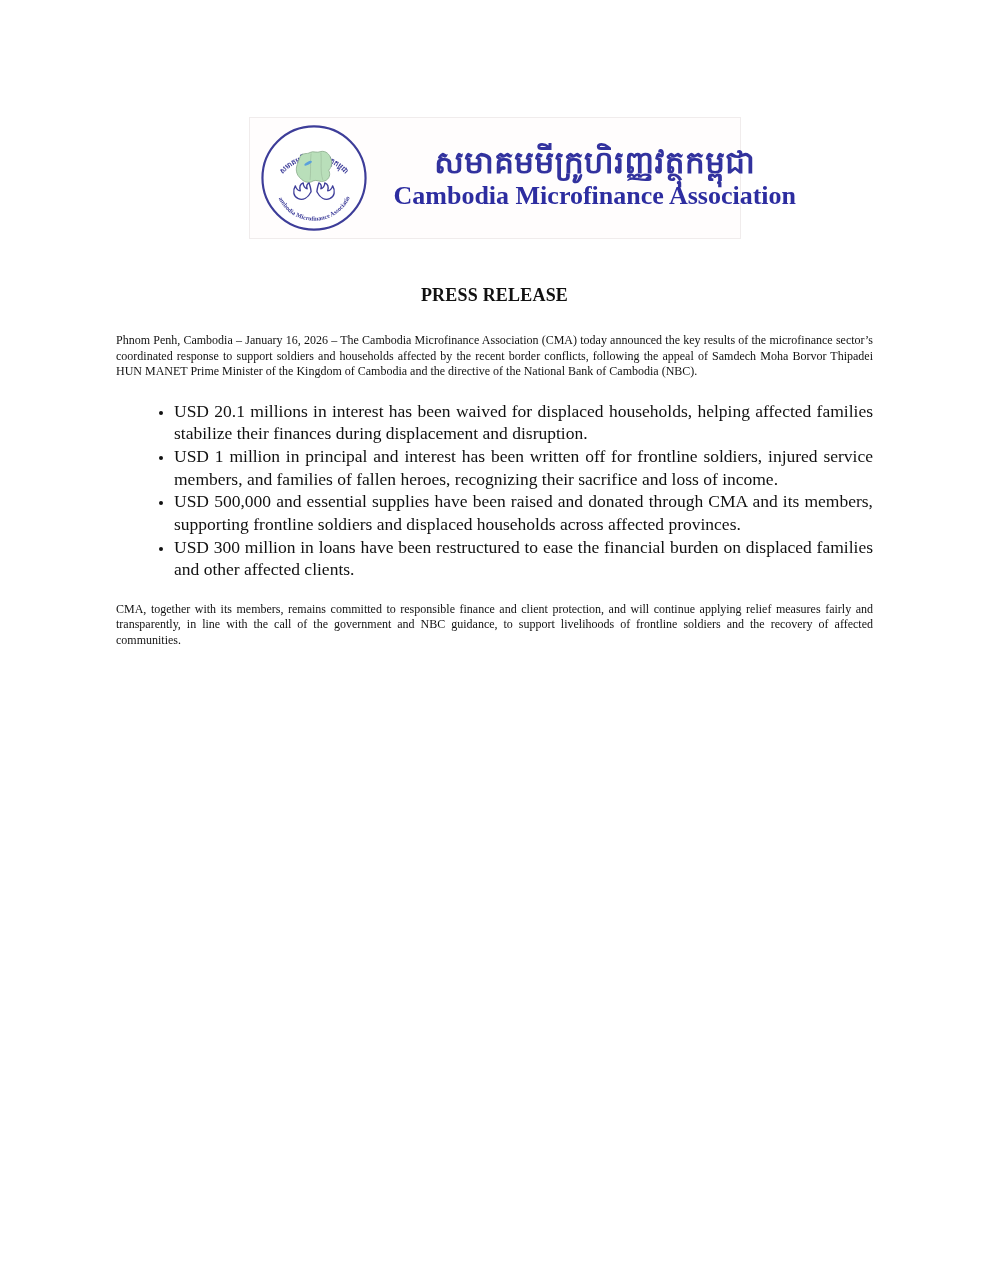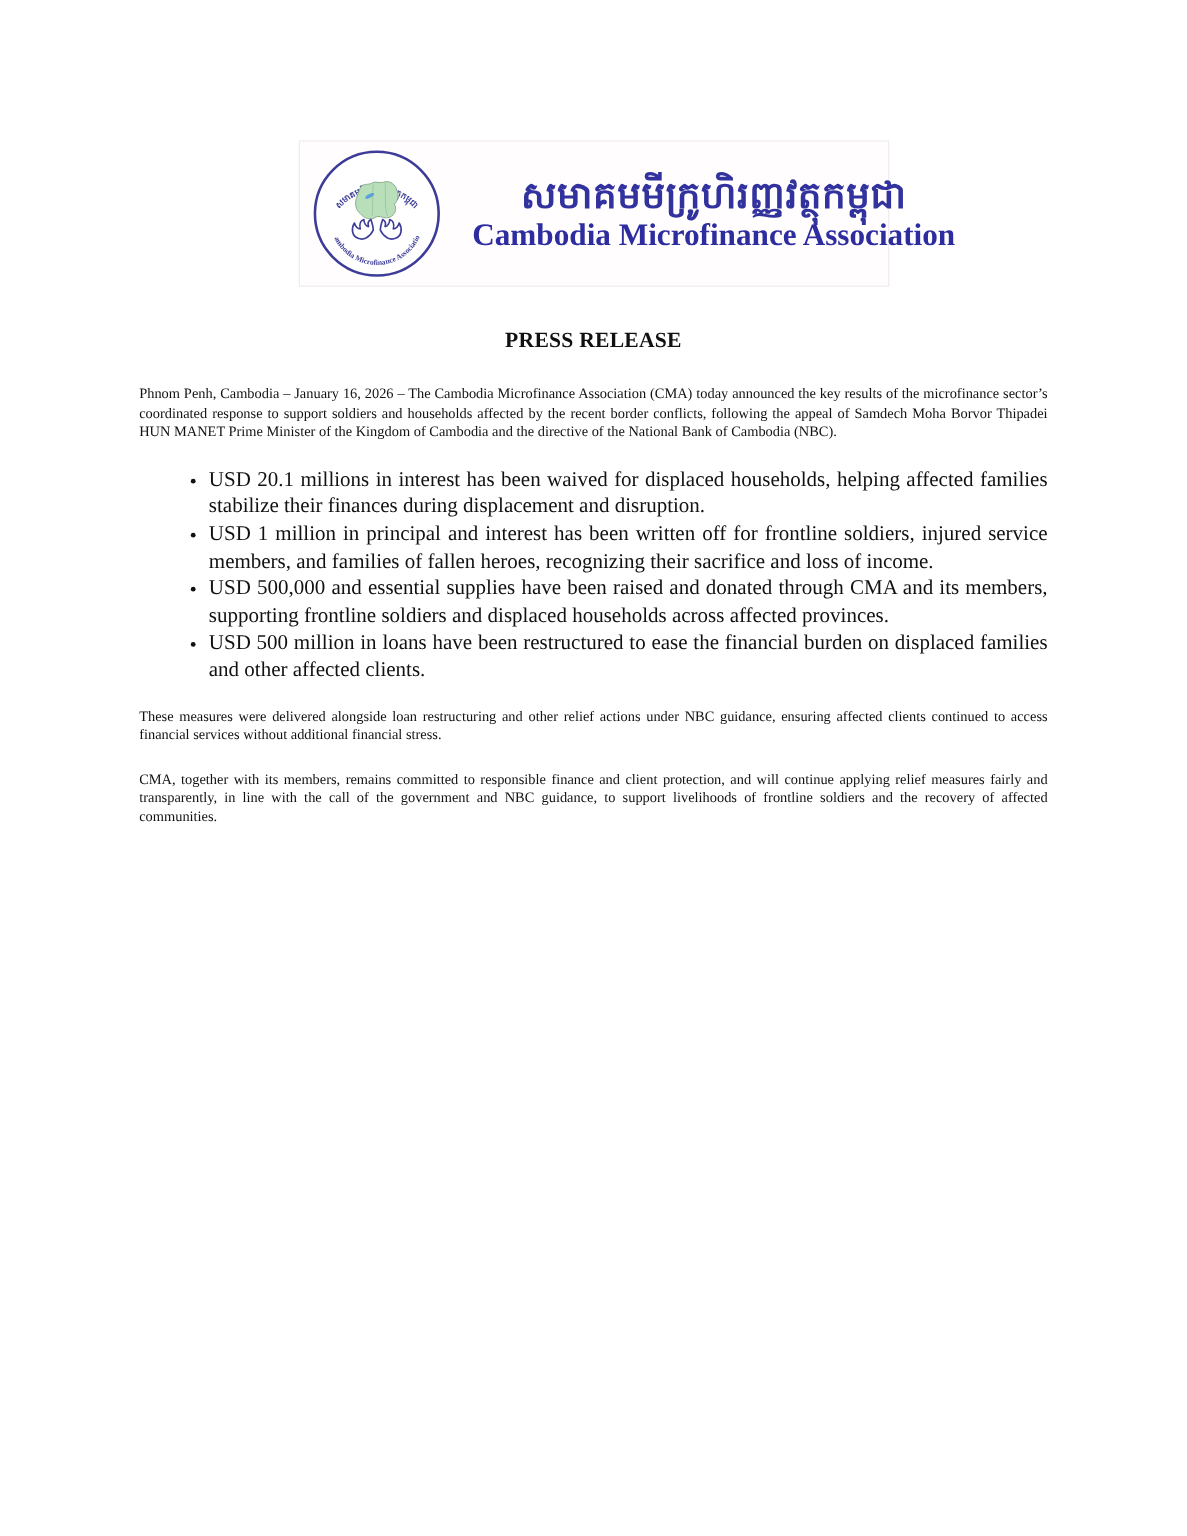--- a/index.html
+++ b/index.html
@@ -45,21 +45,21 @@
     color: #2d2da0;
     font-weight: bold;
     font-size: 26px;
     line-height: 1.15;
     white-space: nowrap;
   }
 
   
   .doc {
     width: 757px;
-    margin: 0 auto;
+    margin: 12px auto;
     padding-top: 34px;
     font-family: Liberation Serif, serif;
   }
   .kicker {
     text-align: center;
     font-weight: bold;
     font-size: 18px;
     letter-spacing: 0.2px;
   }
   .doc-title {
@@ -147,20 +147,19 @@
   <div class="doc-title">
   </div>
 
   <div class="body-copy">
     <p>Phnom Penh, Cambodia – January 16, 2026 – The Cambodia Microfinance Association (CMA) today announced the key results of the microfinance sector’s coordinated response to support soldiers and households affected by the recent border conflicts, following the appeal of Samdech Moha Borvor Thipadei HUN MANET Prime Minister of the Kingdom of Cambodia and the directive of the National Bank of Cambodia (NBC).</p>
 
     <ul class="key-results">
       <li>USD 20.1 millions in interest has been waived for displaced households, helping affected families stabilize their finances during displacement and disruption.</li>
       <li>USD 1 million in principal and interest has been written off for frontline soldiers, injured service members, and families of fallen heroes, recognizing their sacrifice and loss of income.</li>
       <li>USD 500,000 and essential supplies have been raised and donated through CMA and its members, supporting frontline soldiers and displaced households across affected provinces.</li>
-      <li>USD 500 million in loans have been restructured to ease the financial burden on displaced families and other affected clients.</li>
+      <li>USD 300 million in loans have been restructured to ease the financial burden on displaced families and other affected clients.</li>
     </ul>
 
-    <p>These measures were delivered alongside loan restructuring and other relief actions under NBC guidance, ensuring affected clients continued to access financial services without additional financial stress.</p>
     <p>CMA, together with its members, remains committed to responsible finance and client protection, and will continue applying relief measures fairly and transparently, in line with the call of the government and NBC guidance, to support livelihoods of frontline soldiers and the recovery of affected communities.</p>
   </div>
 
 </div>
 
 </body></html>

